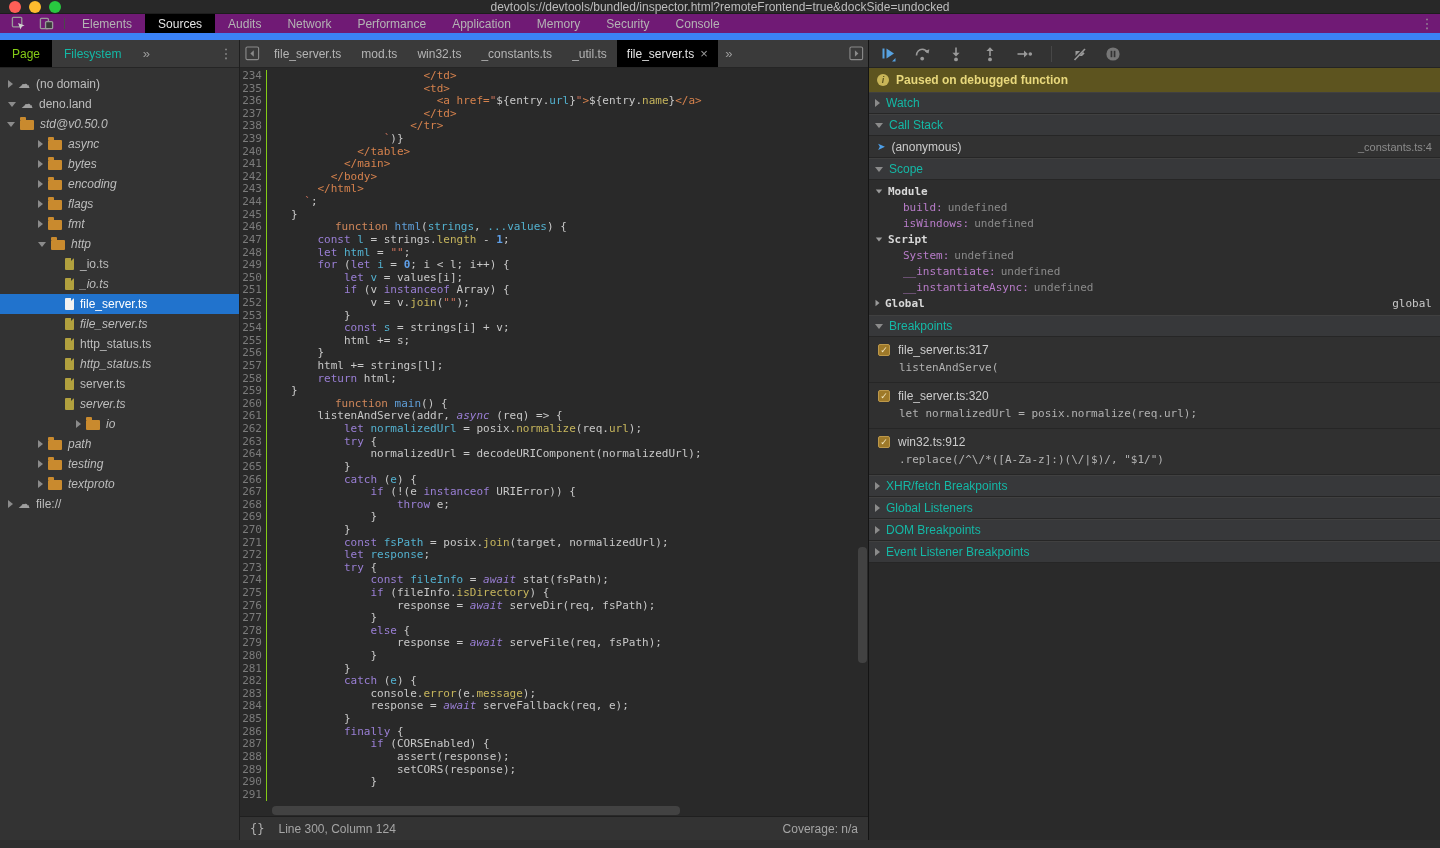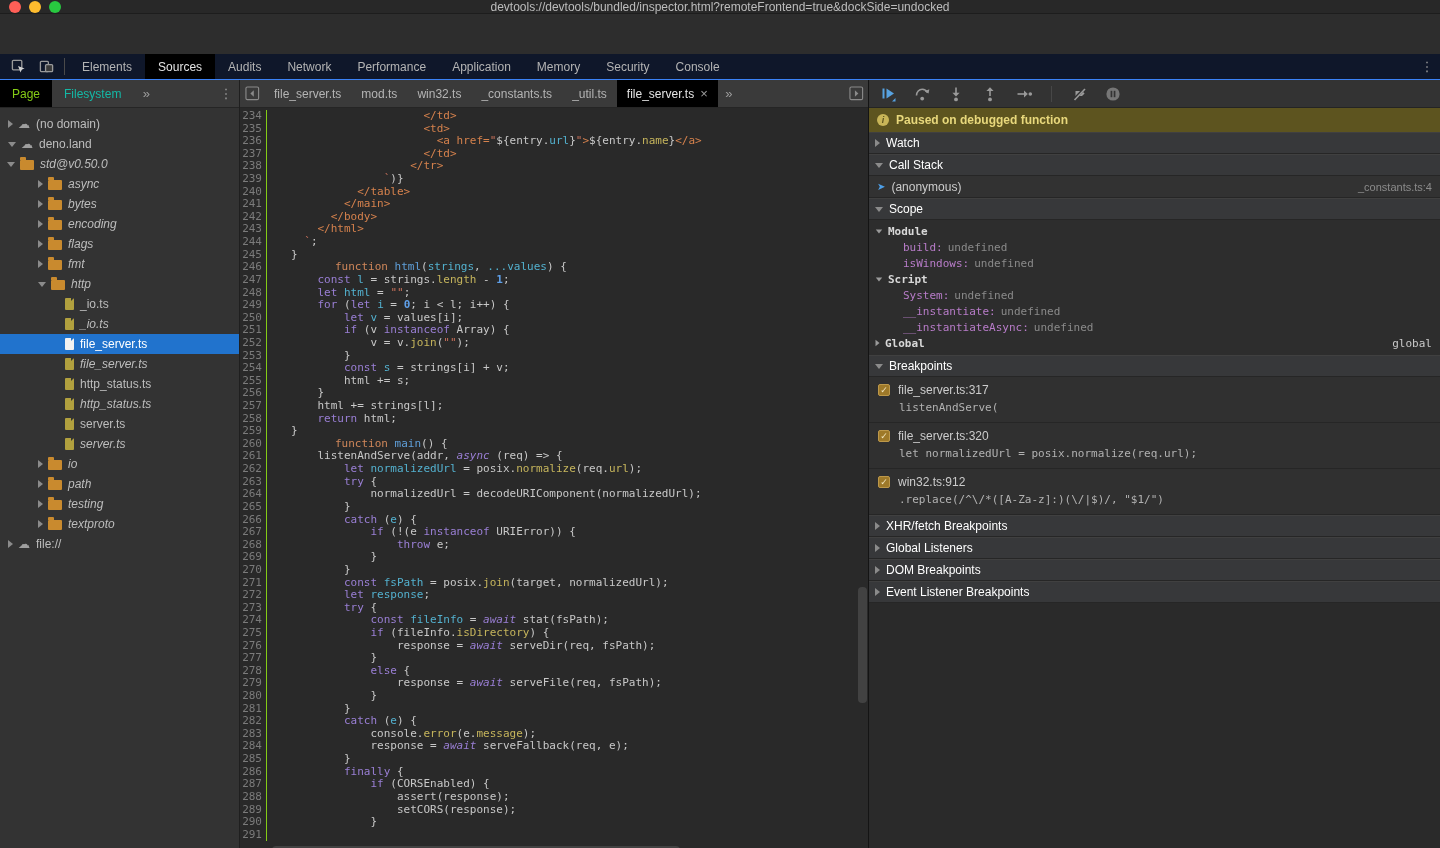--- a/index.html
+++ b/index.html
@@ -8,21 +8,21 @@
 
   
   .titlebar { height:14px; background:#282828; border-bottom:1px solid #1d1d1d;
               display:flex; align-items:center; position:relative; }
   .traffic { display:flex; gap:8px; margin-left:9px; }
   .tl { width:12px; height:12px; border-radius:50%; }
   .tl.red{background:#ff5f57;} .tl.yellow{background:#febc2e;} .tl.green{background:#28c840;}
   .win-title { position:absolute; left:0; right:0; text-align:center; font-size:12px; color:#bdbdbd; }
 
   
-  .main-toolbar { height:26px; background:#0f172a; display:flex; align-items:stretch; border-bottom:1px solid #3b82f6;margin-top:40px; }
+  .main-toolbar { height:26px; background:#701a75; display:flex; align-items:stretch; border-bottom:7px solid #3b82f6; }
   .tool-ic { width:28px; display:flex; align-items:center; justify-content:center; cursor:pointer; }
   .tool-ic:first-child{ margin-left:4px; }
   .tb-divider { width:1px; background:#4a4a4a; margin:4px 4px; }
   .main-tabs { display:flex; align-items:stretch; }
   .main-tab { padding:0 13px; display:flex; align-items:center; font-size:12px; color:#b4b4b4; cursor:pointer; }
   .main-tab.selected { background:#000; color:#e4e4e4; }
   .mt-spacer { flex:1; }
   .kebab { width:26px; display:flex; align-items:center; justify-content:center; color:#9d9d9d; font-size:13px; cursor:pointer; }
 
   
@@ -88,21 +88,21 @@
   
   .debugger { width:572px; background:#2a2a2a; border-left:1px solid #141414; display:flex; flex-direction:column; }
   .dbg-toolbar { height:28px; background:#333333; border-bottom:1px solid #242424; display:flex; align-items:center; padding-left:10px; gap:16px; }
   .dbg-ic { width:18px; height:16px; display:flex; align-items:center; justify-content:center; cursor:pointer; }
   .dbg-divider { width:1px; height:16px; background:#474747; margin:0 2px; }
   .paused-banner { height:24px; background:#5d541f; color:#e8d87c; font-size:12px; font-weight:bold;
                    display:flex; align-items:center; padding-left:8px; gap:7px; }
   .info-ic { width:12px; height:12px; border-radius:50%; background:#c8b558; color:#5d541f; font-size:9px; font-weight:bold;
              display:flex; align-items:center; justify-content:center; font-style:italic; }
   .dbg-section { background:#37383a; height:22px; display:flex; align-items:center; padding-left:6px;
-                 font-size:12px; color:#ffffff; border-bottom:1px solid #262626; border-top:1px solid #404040; cursor:pointer; }
+                 font-size:12px; color:#14b8a6; border-bottom:1px solid #262626; border-top:1px solid #404040; cursor:pointer; }
   .dbg-section .tri { margin-right:6px; }
   .cs-row { height:22px; background:#323232; display:flex; align-items:center; padding:0 8px; font-size:12px; color:#cccccc; cursor:pointer; border-bottom:1px solid #262626;}
   .cs-arrow { color:#4d9fe8; font-size:10px; margin-right:6px; }
   .cs-spacer { flex:1; }
   .cs-loc { color:#8b8b8b; font-size:11px; }
   .scope-body { background:#2d2d2d; padding:3px 0 4px; font-family:"DejaVu Sans Mono", monospace; font-size:11px; }
   .scope-row { height:16px; display:flex; align-items:center; padding-left:6px; color:#c9c9c9; cursor:pointer; }
   .scope-row .tri.right{ border-left-color:#9a9a9a; transform:scale(.8);} .scope-row .tri.down{ border-top-color:#9a9a9a; transform:scale(.8);}
   .scope-group { font-weight:bold; color:#d8d8d8; }
   .scope-prop { padding-left:34px; }
@@ -247,21 +247,21 @@
         <div class="tree-row" style="padding-left: 53px;">
           <span class="tri-spacer"></span>
           <span class="node-icon file"></span>
           <span class="tree-label">server.ts</span>
         </div>
         <div class="tree-row" style="padding-left: 53px;">
           <span class="tri-spacer"></span>
           <span class="node-icon file"></span>
           <span class="tree-label italic">server.ts</span>
         </div>
-        <div class="tree-row" style="padding-left: 38px;">
+        <div class="tree-row" style="padding-left: 38px; margin-left: 38px;">
           <span class="tri right"></span>
           <span class="node-icon folder"></span>
           <span class="tree-label italic">io</span>
         </div>
         <div class="tree-row" style="padding-left: 38px;">
           <span class="tri right"></span>
           <span class="node-icon folder"></span>
           <span class="tree-label italic">path</span>
         </div>
         <div class="tree-row" style="padding-left: 38px;">

